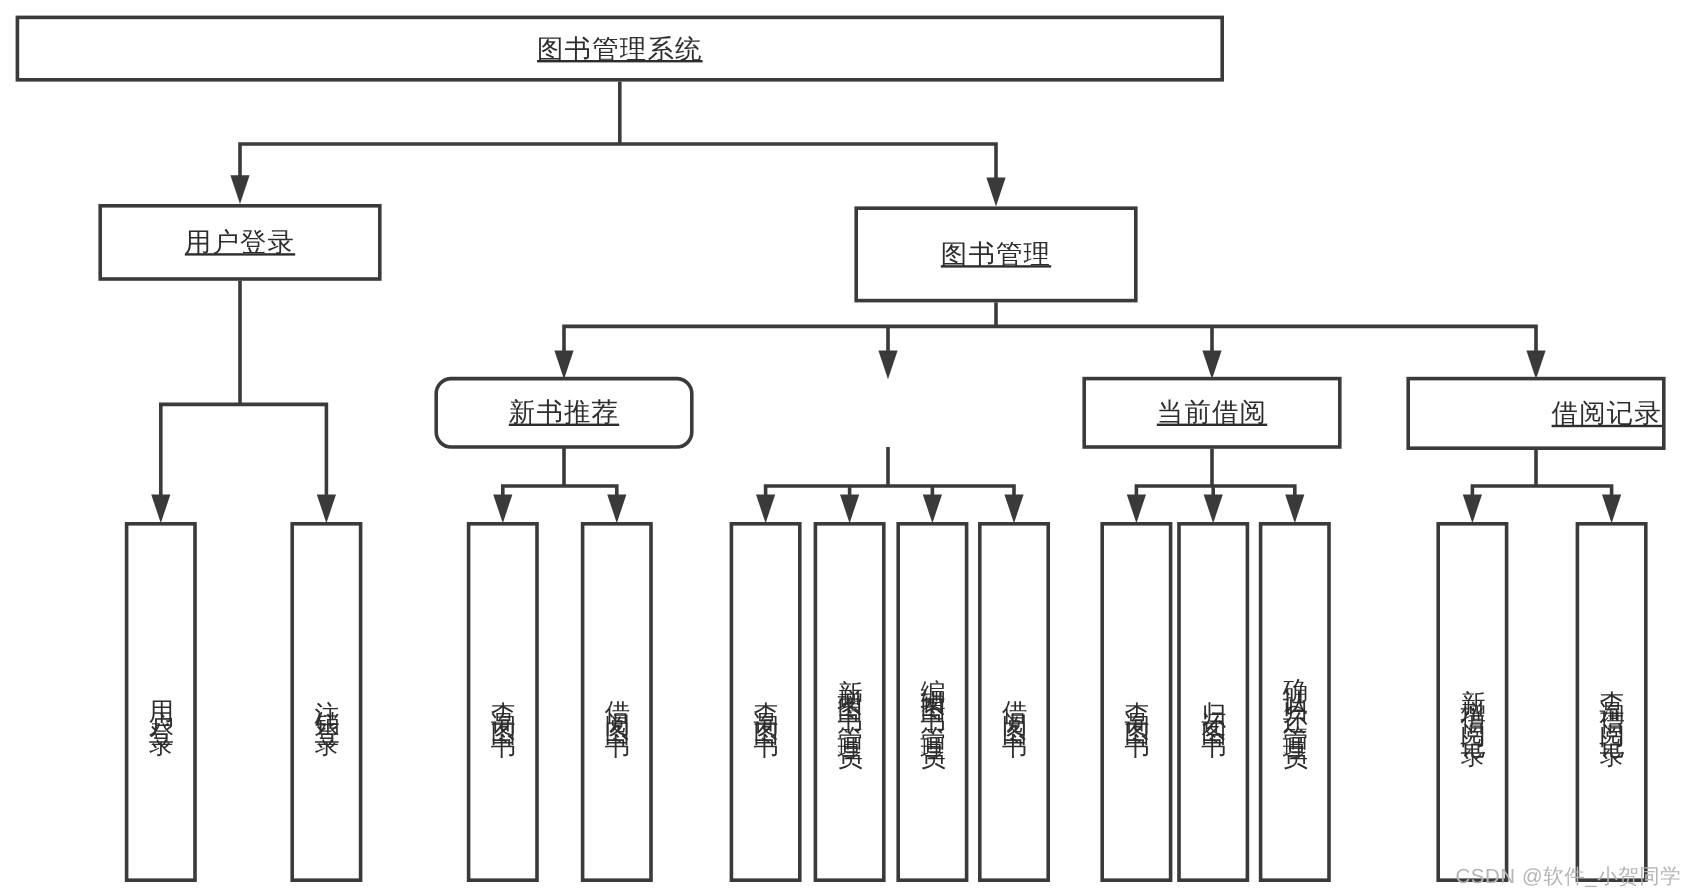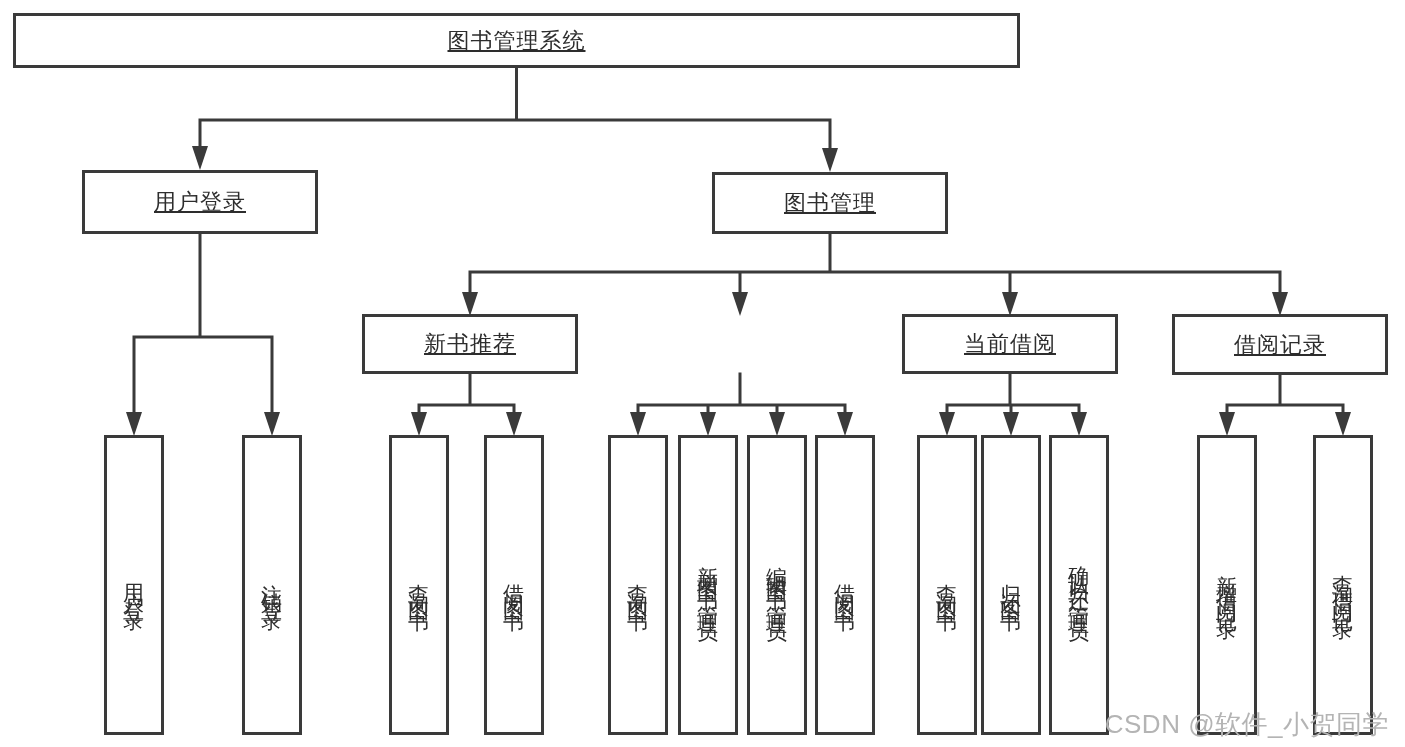--- a/index.html
+++ b/index.html
@@ -36,34 +36,34 @@
     writing-mode: vertical-rl;
     text-orientation: mixed;
     font-size: 21px; line-height: 1;
     letter-spacing: 9px;
     color: var(--text, #2d2d2d);
     white-space: nowrap;
   }
   .vbox.long .vtext { letter-spacing: 8px; }
 
   .watermark {
-    position: absolute; right: 16px; bottom: 5px;
-    font-size: 26px; letter-spacing: 0.5px;
+    position: absolute; right: 4px; bottom: 5px;
+    font-size: 17px; letter-spacing: 0.5px;
     color: var(--watermark, #b4b4b4);
     z-index: 10;
   }
 
   
   #node-root          { left: 13px;   top: 13px;  width: 1007px; height: 55px; }
   #node-user-login    { left: 82px;   top: 170px; width: 236px;  height: 64px; }
-  #node-book-mgmt     { left: 712px;  top: 172px; width: 236px;  height: 62px; }
-  #node-new-books     { left: 362px;  top: 314px; width: 216px;  height: 60px; }
+  #node-book-mgmt     { left: 712px;  top: 172px; width: 236px;  height: 80px; }
+  #node-new-books     { left: 362px;  top: 314px; width: 216px;  height: 60px; border-radius: 14px; }
   #node-book-borrow   { left: 632px;  top: 314px; width: 216px;  height: 60px; }
   #node-current-borrow{ left: 902px;  top: 314px; width: 216px;  height: 60px; align-items: center; }
-  #node-borrow-records{ left: 1172px; top: 314px; width: 216px;  height: 61px; }
+  #node-borrow-records{ left: 1172px; top: 314px; width: 216px;  height: 61px; justify-content: flex-end; }
 
   #leaf-a1 { left: 104px; }  #leaf-a2 { left: 242px; }
   #leaf-b1 { left: 389px; }  #leaf-b2 { left: 484px; }
   #leaf-c1 { left: 608px; }  #leaf-c2 { left: 678px; }
   #leaf-c3 { left: 747px; }  #leaf-c4 { left: 815px; }
   #leaf-d1 { left: 917px; }  #leaf-d2 { left: 981px; }
   #leaf-d3 { left: 1049px; }
   #leaf-e1 { left: 1197px; } #leaf-e2 { left: 1313px; }
 </style>
 </head>

